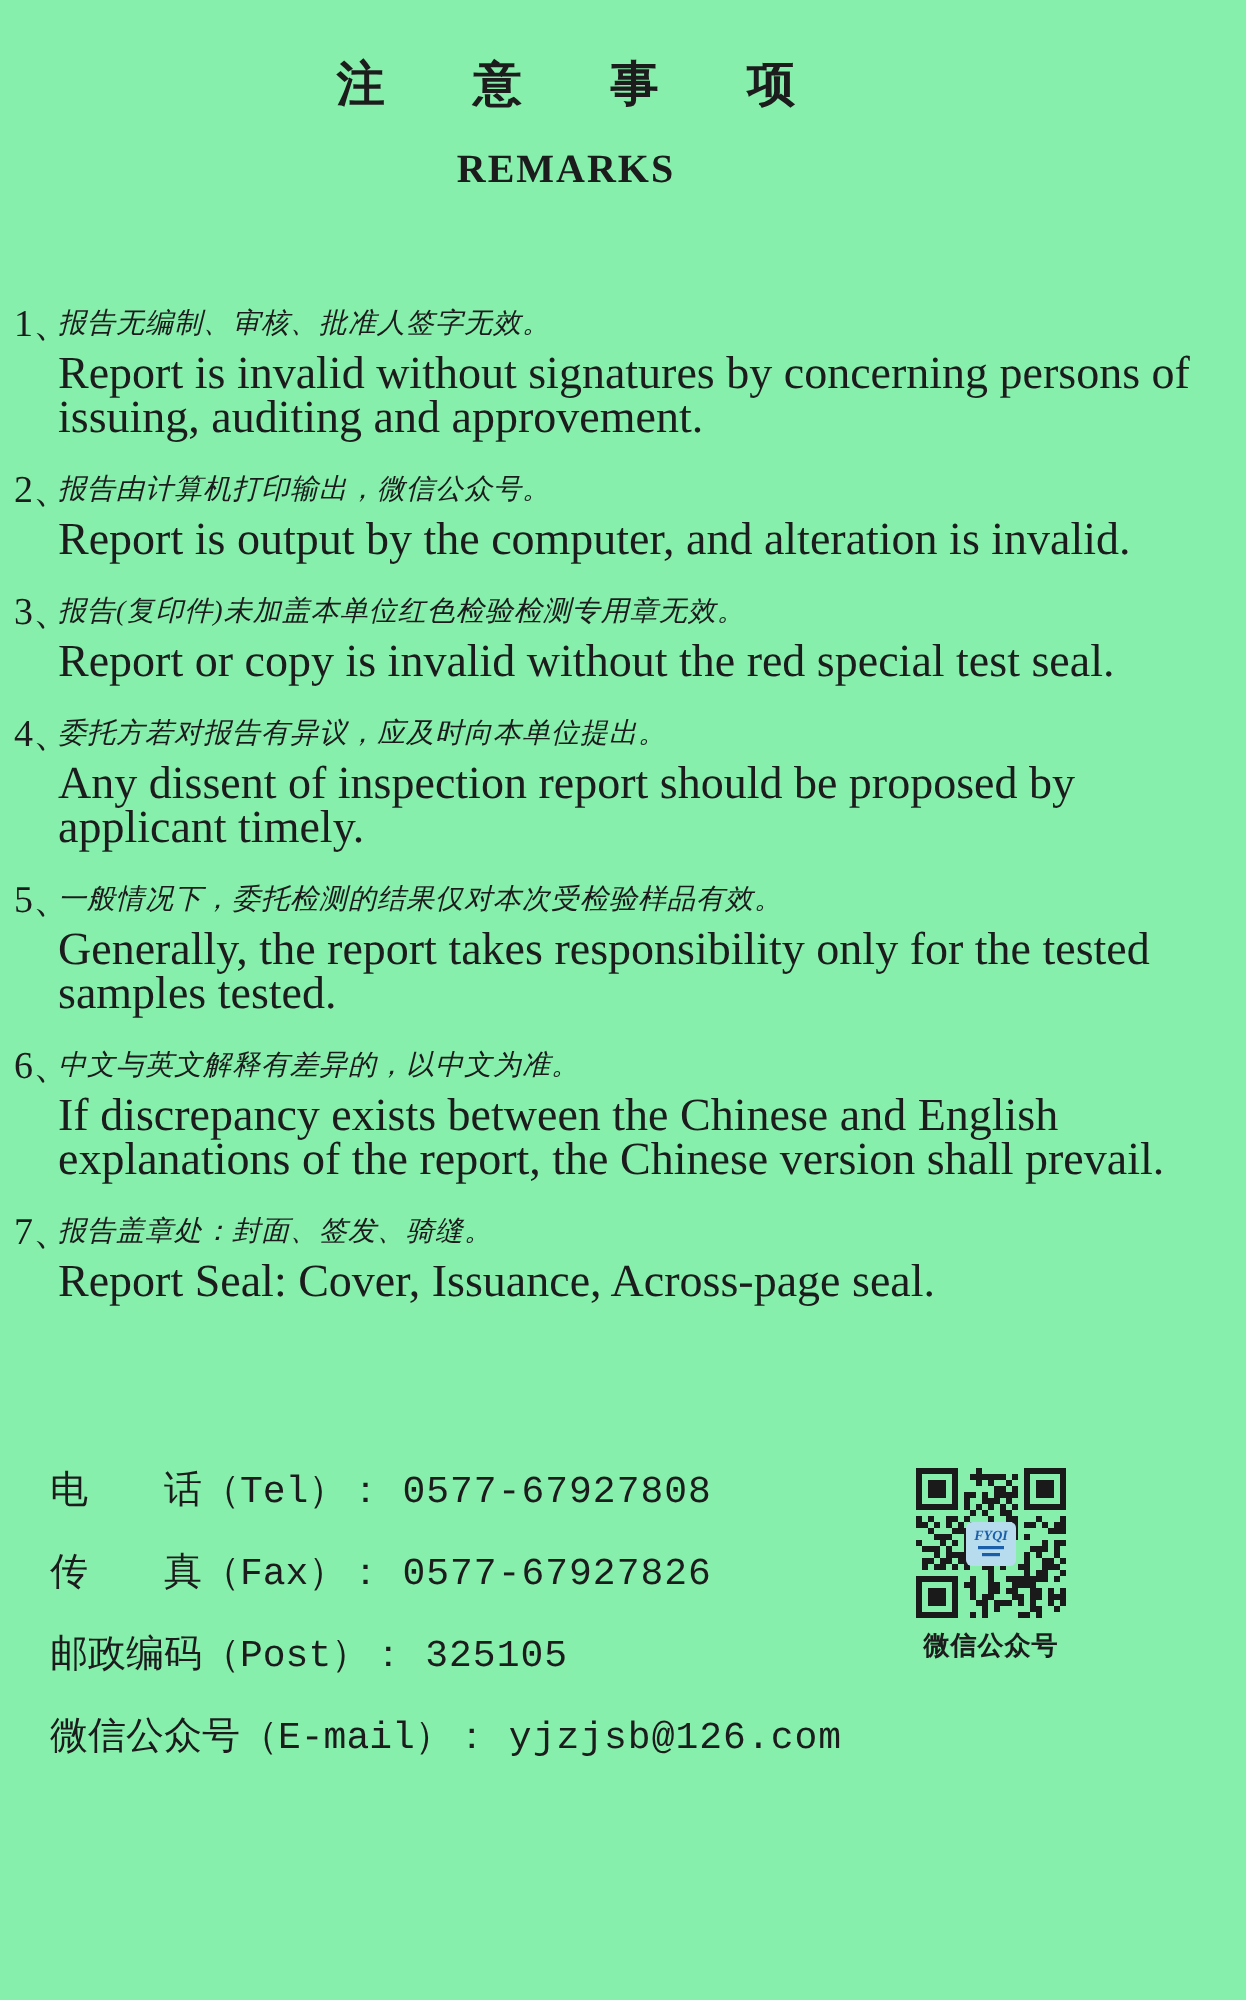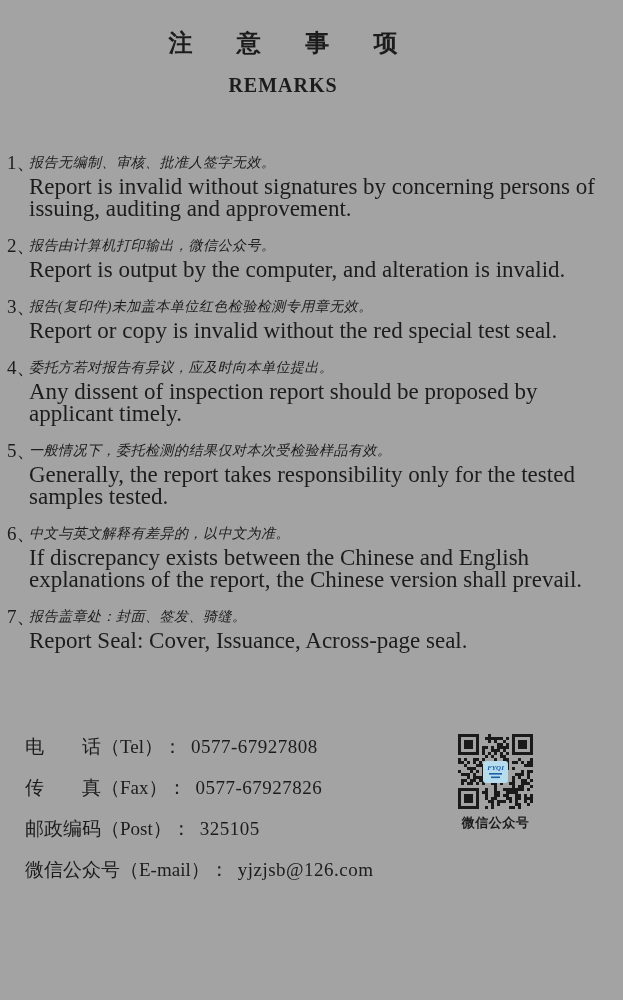--- a/index.html
+++ b/index.html
@@ -1,20 +1,20 @@
 <!DOCTYPE html>
 <html><head>
 <meta charset="utf-8">
 <style>
   html,body{margin:0;padding:0;background:#e8e8e8;}
   .page{
     position:relative;
     width:623px;height:1000px;
     margin:0 auto;
-    background:#a3a3a3;
+    background:#86efac;
     color:#1c1c1c;
     font-family:"Liberation Serif","DejaVu Serif",serif;
     overflow:hidden;
   }
   
   .header{position:absolute;top:28px;left:0;width:566px;text-align:center;}
   .title-zh{
     margin:0;font-size:24px;font-weight:bold;line-height:30px;
   }
   .title-zh span{letter-spacing:1.85em;margin-right:-1.85em;}
@@ -25,21 +25,21 @@
   .items{position:absolute;top:150px;left:7px;width:606px;list-style:none;margin:0;padding:0;}
   .item{position:relative;padding-left:22px;margin-bottom:13px;}
   .item .num{position:absolute;left:0;top:0;font-size:19px;line-height:26px;}
   .item .zh{font-size:14px;line-height:26px;letter-spacing:0.5px;font-style:italic;}
   .item .en{font-size:23px;line-height:22px;max-width:585px;}
   
   .address{position:absolute;top:649px;left:25px;width:585px;}
   .address .zh{font-size:21px;line-height:27px;letter-spacing:0.5px;}
   .address .en{font-size:19px;line-height:22.5px;}
   
-  .contacts{position:absolute;top:736px;left:25px;width:390px;}
+  .contacts{position:absolute;top:736px;left:25px;width:390px;font-family:Liberation Mono, monospace;}
   .contact-row{height:21px;margin-bottom:20px;font-size:19px;line-height:21px;white-space:nowrap;}
   .contact-row .value{margin-left:9px;letter-spacing:0.5px;}
   
   .qr-block{position:absolute;left:423px;top:733px;width:77px;text-align:center;margin-left:34px;}
   .qr-block svg{display:block;width:77px;height:77px;}
   .qr-caption{margin-top:5px;font-size:13px;font-weight:bold;letter-spacing:0.5px;line-height:15px;}
 </style>
 </head>
 <body>
 

